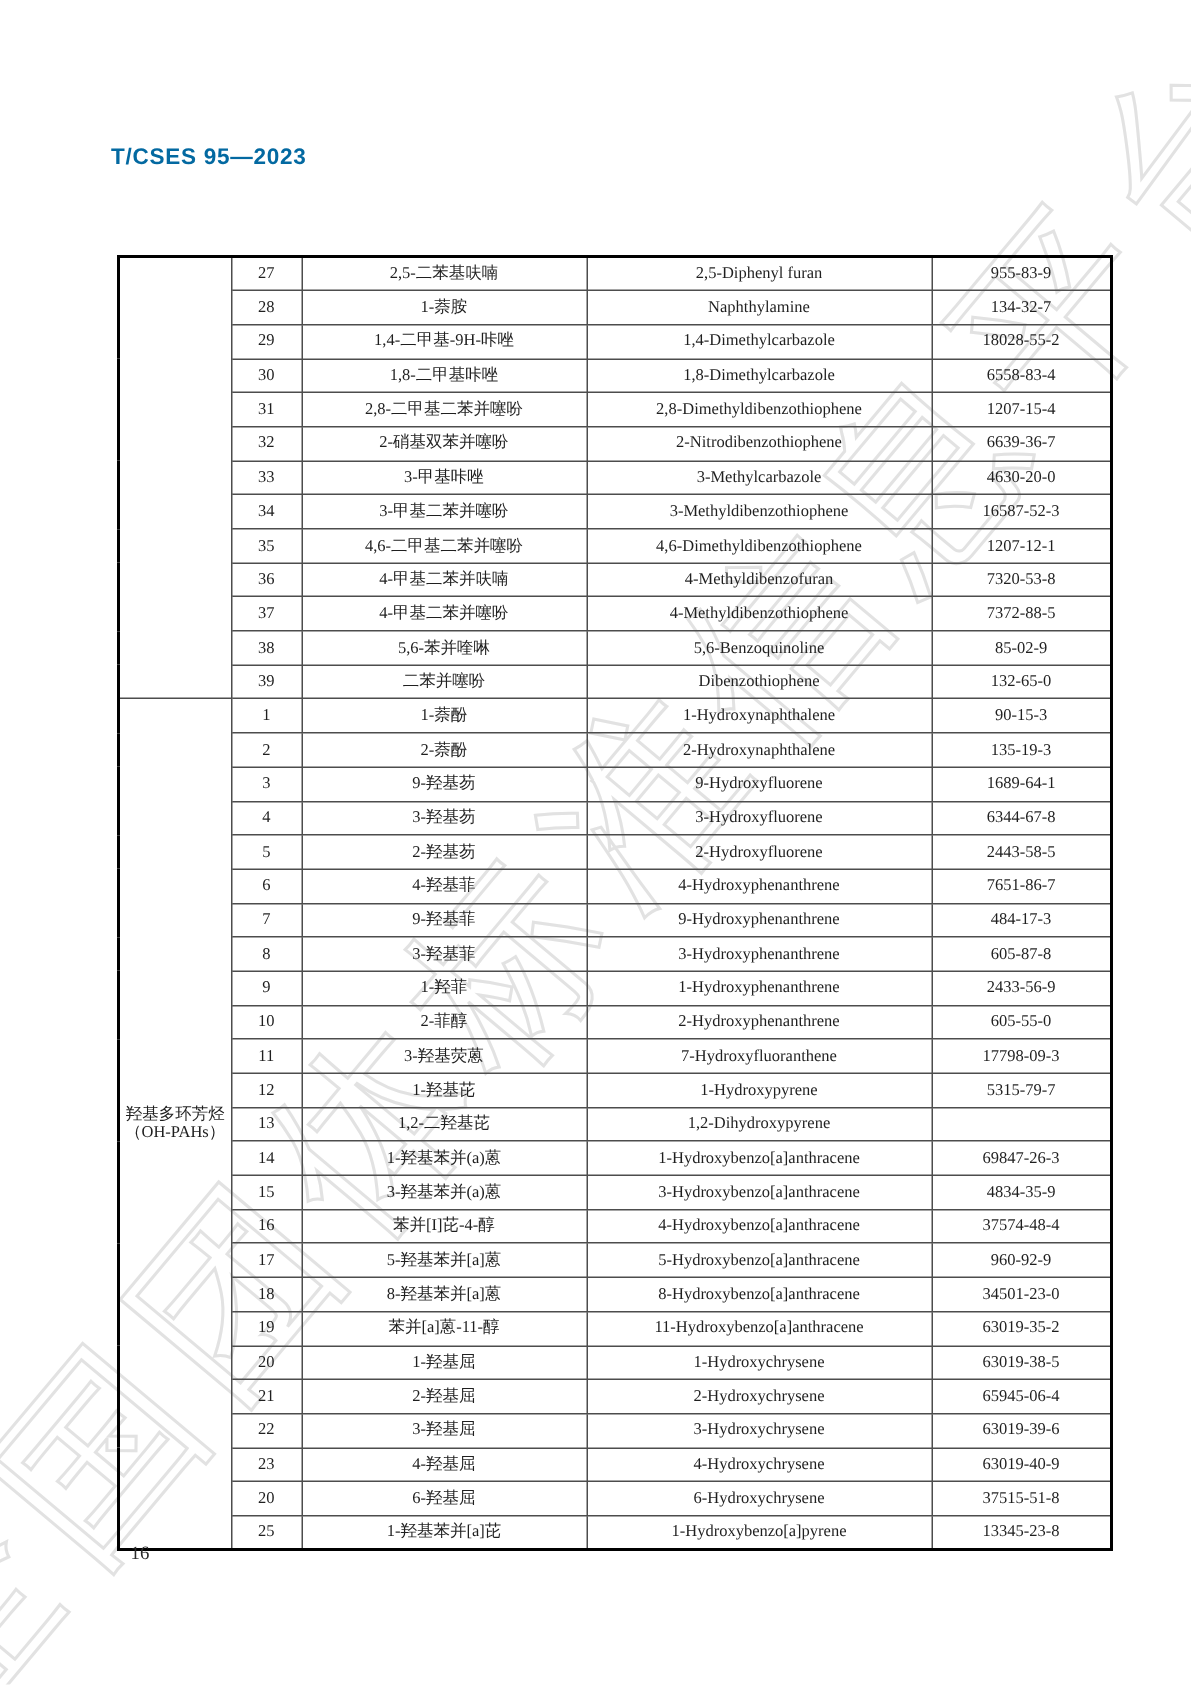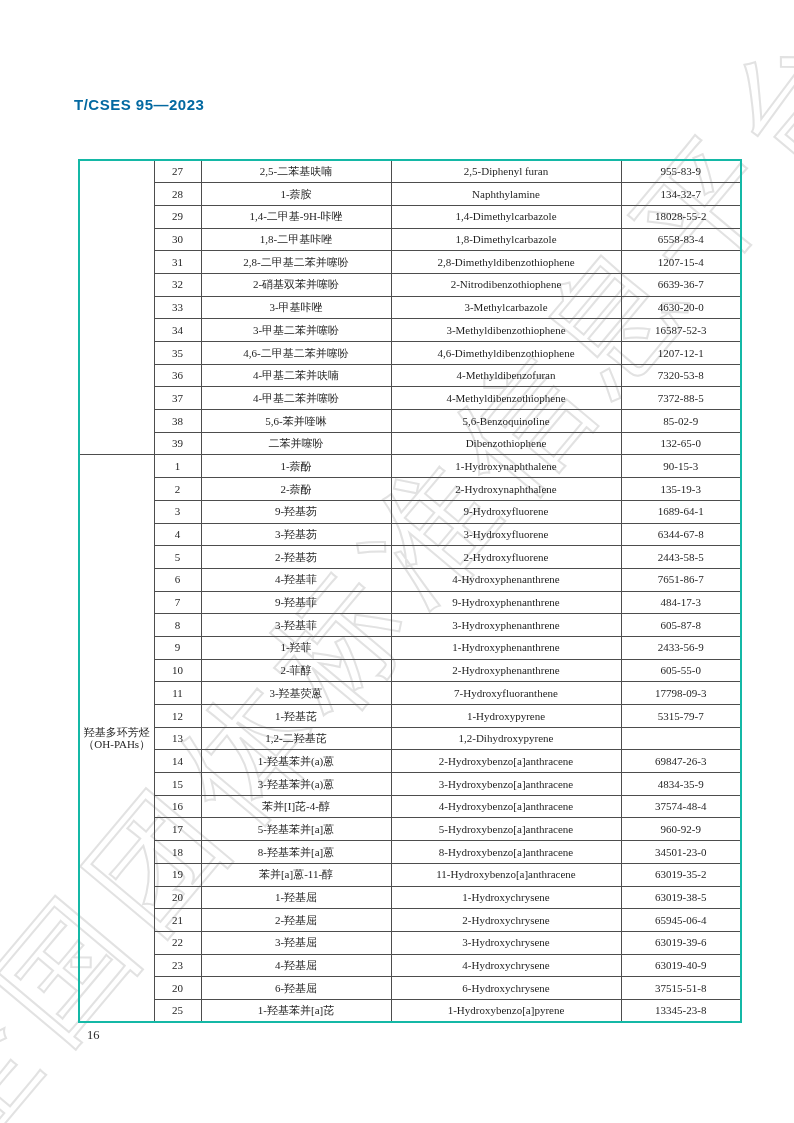--- a/index.html
+++ b/index.html
@@ -29,26 +29,26 @@
     left:74px; top:96px;
     font-family:"Liberation Sans", sans-serif;
     font-weight:bold;
     font-size:15px;
     letter-spacing:0.5px;
     color:#0369a1;
     z-index:2;
   }
   table.chem-table {
     position:absolute;
-    left:78px; top:159px;
+    left:78px; top:170px;
     width:662px;
     border-collapse:collapse;
     table-layout:fixed;
     z-index:1;
-    border:2px solid #14b8a6;
+    border:2px solid #000000;
     background:transparent;
   }
   table.chem-table td {
     border:1px solid #4d4d4d;
     height:22.7px;
     box-sizing:border-box;
     padding:0 2px;
     text-align:center;
     vertical-align:middle;
     font-size:11px;
@@ -245,21 +245,21 @@
       </tr>
       <tr>
         <td class="c-no">13</td>
         <td class="c-cn">1,2-二羟基芘</td>
         <td class="c-en">1,2-Dihydroxypyrene</td>
         <td class="c-cas"></td>
       </tr>
       <tr>
         <td class="c-no">14</td>
         <td class="c-cn">1-羟基苯并(a)蒽</td>
-        <td class="c-en">2-Hydroxybenzo[a]anthracene</td>
+        <td class="c-en">1-Hydroxybenzo[a]anthracene</td>
         <td class="c-cas">69847-26-3</td>
       </tr>
       <tr>
         <td class="c-no">15</td>
         <td class="c-cn">3-羟基苯并(a)蒽</td>
         <td class="c-en">3-Hydroxybenzo[a]anthracene</td>
         <td class="c-cas">4834-35-9</td>
       </tr>
       <tr>
         <td class="c-no">16</td>

